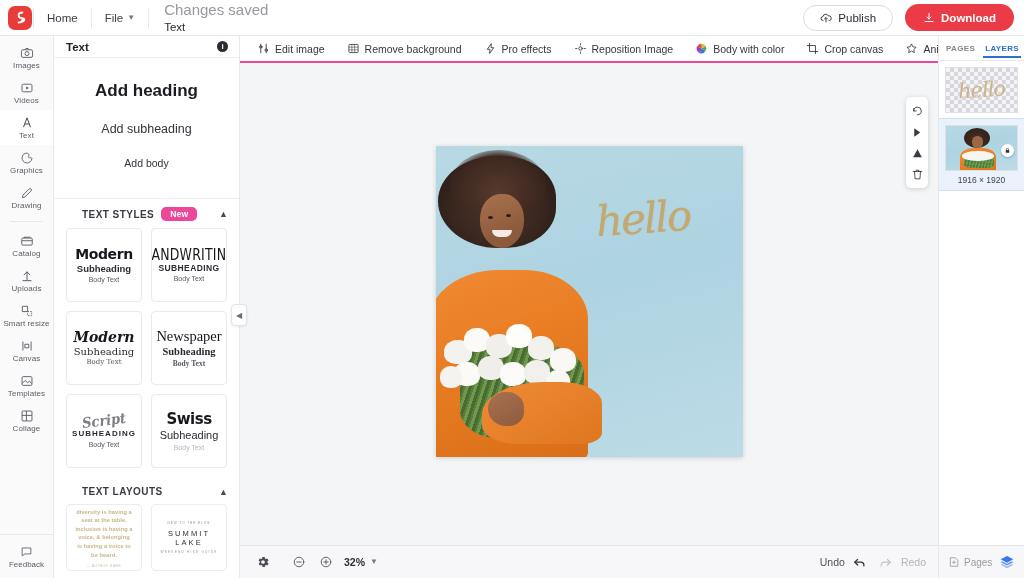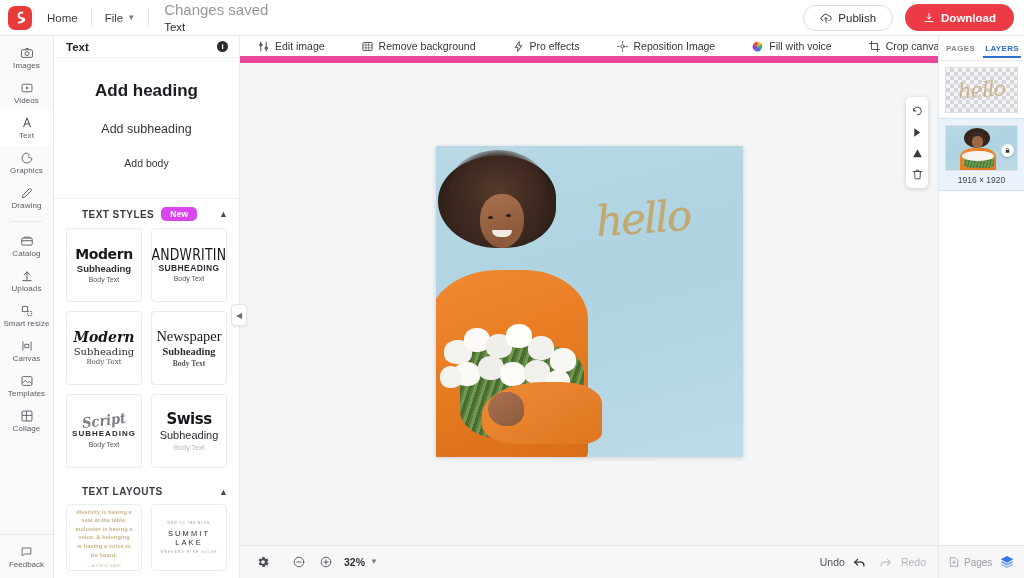--- a/index.html
+++ b/index.html
@@ -110,21 +110,21 @@
   .add-heading { font-size: 17px; font-weight: bold; color: #1b1b22; padding: 3px 0 5px; }
   .add-sub { font-size: 12.5px; color: #33333c; padding: 4px 0; }
   .add-body { font-size: 10.5px; color: #33333c; padding: 5px 0; }
 
   .section-head {
     display: flex; align-items: center; gap: 7px;
     padding: 8px 11px 7px 12px; cursor: pointer;
   }
   .section-label { font-size: 10px; font-weight: bold; letter-spacing: .45px; color: #3a3a44; margin-left: 16px; }
   .badge-new {
-    background: #d946ef; color: #fff; font-size: 8.5px; font-weight: bold;
+    background: #ec4899; color: #fff; font-size: 8.5px; font-weight: bold;
     border-radius: 5px; padding: 2px 9px; letter-spacing: .2px;
   }
   .chev-up { margin-left: auto; font-size: 9px; color: #4a4a55; }
 
   .panel-scroll { flex: 1 1 auto; overflow: hidden; position: relative; }
   .grid2 {
     display: grid; grid-template-columns: 1fr 1fr; gap: 9px;
     padding: 0 12px 10px 12px;
   }
   .style-card {
@@ -178,22 +178,22 @@
     background: #fff; border: 1px solid #e3e3e9;
     display: flex; align-items: center; justify-content: center;
     font-size: 8px; color: #6d6d78; cursor: pointer; z-index: 30;
     box-shadow: 0 1px 3px rgba(0,0,0,.08);
   }
 
   
   .center { flex: 1 1 auto; display: flex; flex-direction: column; min-width: 0; position: relative; }
   .ctxbar {
     height: 27px; min-height: 27px; background: #fff;
-    border-bottom: 7px solid #ec4899;
-    display: flex; align-items: center; gap: 18px;
+    border-bottom: 2px solid #ec4899;
+    display: flex; align-items: center; gap: 4px;
     padding: 0 8px; overflow: hidden;
   }
   .ctx-item {
     display: flex; align-items: center; gap: 5px;
     font-size: 10.5px; color: #35353e; padding: 4px 9px;
     border-radius: 5px; cursor: pointer; white-space: nowrap;
   }
   .canvas-area {
     flex: 1 1 auto; background: #f4f5f7; position: relative;
     display: flex; align-items: center; justify-content: center;
@@ -654,21 +654,21 @@
           <span>
             <svg width="13" height="13" viewBox="0 0 24 24">
               <circle cx="12" cy="12" r="9" fill="none" stroke="#ddd" stroke-width="0.5"></circle>
               <path d="M12 12 L12 3 A9 9 0 0 1 20 8 Z" fill="#e4b83c"></path>
               <path d="M12 12 L20 8 A9 9 0 0 1 19 17 Z" fill="#3fb54a"></path>
               <path d="M12 12 L19 17 A9 9 0 0 1 9 20.6 Z" fill="#2f78d8"></path>
               <path d="M12 12 L9 20.6 A9 9 0 0 1 4 8 Z" fill="#9b3fc0"></path>
               <path d="M12 12 L4 8 A9 9 0 0 1 12 3 Z" fill="#e1443c"></path>
             </svg>
           </span>
-          <span>Fill with voice</span>
+          <span>Body with color</span>
         </div>
         <div class="ctx-item">
           <span>
             <svg width="13" height="13" viewBox="0 0 24 24" fill="none" stroke="#35353e" stroke-width="1.6" stroke-linecap="round">
               <path d="M6.5 2.5v15h15M2.5 6.5h15v15"></path>
             </svg>
           </span>
           <span>Crop canvas</span>
         </div>
         <div class="ctx-item">

